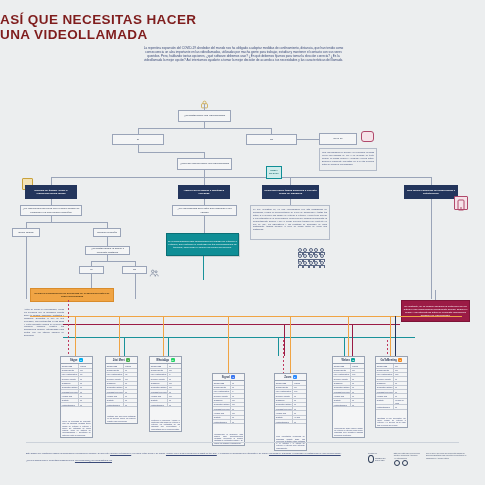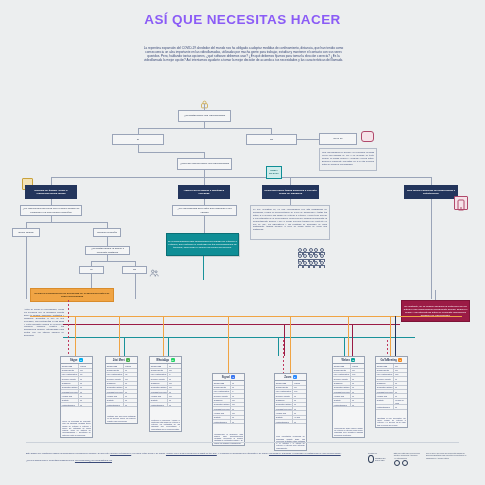--- a/index.html
+++ b/index.html
@@ -8,23 +8,23 @@
     background:#eceeef;
     font-family:"Liberation Sans", sans-serif;
     color:#2b3a55;
     position:relative;
   }
   .canvas{position:absolute;inset:0;}
 
   
   .title{
     position:absolute;left:0;right:0;top:12px;
-    text-align:center;
+    text-align:left;
     font-size:13.5px;font-weight:bold;letter-spacing:.4px;
-    line-height:15px;color:#8b5cf6;
+    line-height:15px;color:#7f1d1d;
   }
   .intro{
     position:absolute;left:141px;top:46px;width:205px;
     font-size:3.1px;line-height:4.1px;text-align:center;
     color:#3a4a78;
   }
 
   
   .node{
     position:absolute;box-sizing:border-box;
@@ -150,20 +150,21 @@
   }
   .sep{position:absolute;left:26px;top:442px;width:433px;height:0.5px;background:#ccd2da;}
 </style>
 </head>
 <body>
 
 <div class="canvas">
 
   <div class="title">
     <div>ASÍ QUE NECESITAS HACER</div>
+    <div>UNA VIDEOLLAMADA</div>
   </div>
   <div class="intro">La repentina expansión del COVID-19 alrededor del mundo nos ha obligado a adoptar medidas de confinamiento, distancia, que han tenido como consecuencia un alza importante en las videollamadas, utilizadas por mucha gente para trabajar, estudiar y mantener el contacto con sus seres queridos. Pero, hablando tantas opciones, ¿qué software debemos usar? ¿En qué debemos fijarnos para tomar la elección correcta? ¿Es la videollamada la mejor opción? Así intentamos ayudarte a tomar la mejor decisión de acuerdo a tus necesidades y las características del llamado.</div>
 
   <div class="icon" style="left:200px;top:95px;">
     <svg width="9" height="9" viewBox="0 0 24 24" fill="none" stroke="#c9a23c" stroke-width="2">
       <rect x="4" y="10" width="16" height="11" rx="2"></rect>
         <path d="M8 10V7a4 4 0 0 1 8 0v3"></path>
     </svg>
   </div>
   <div class="ln lnv" style="left:204px;top:104px;height:6px;"></div>

